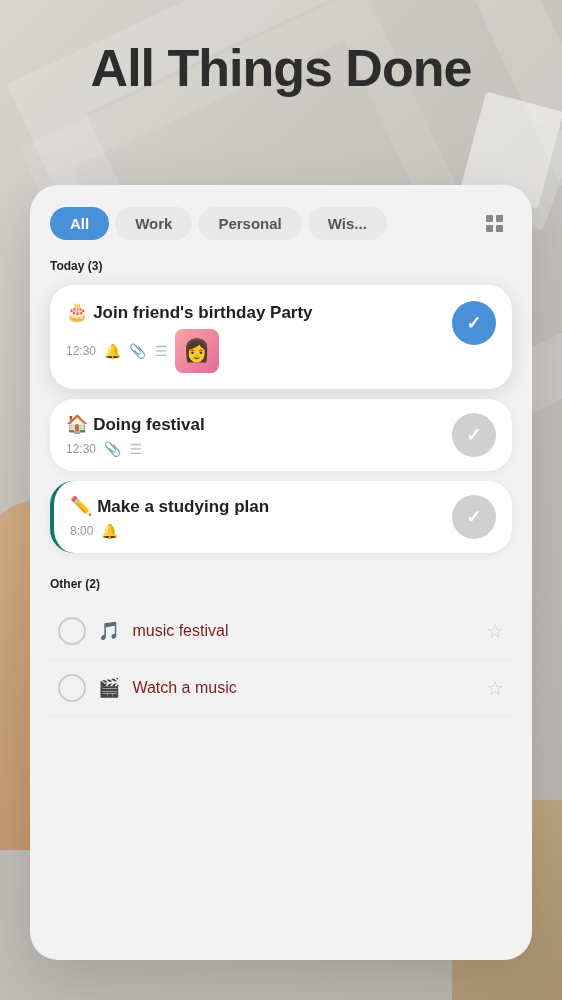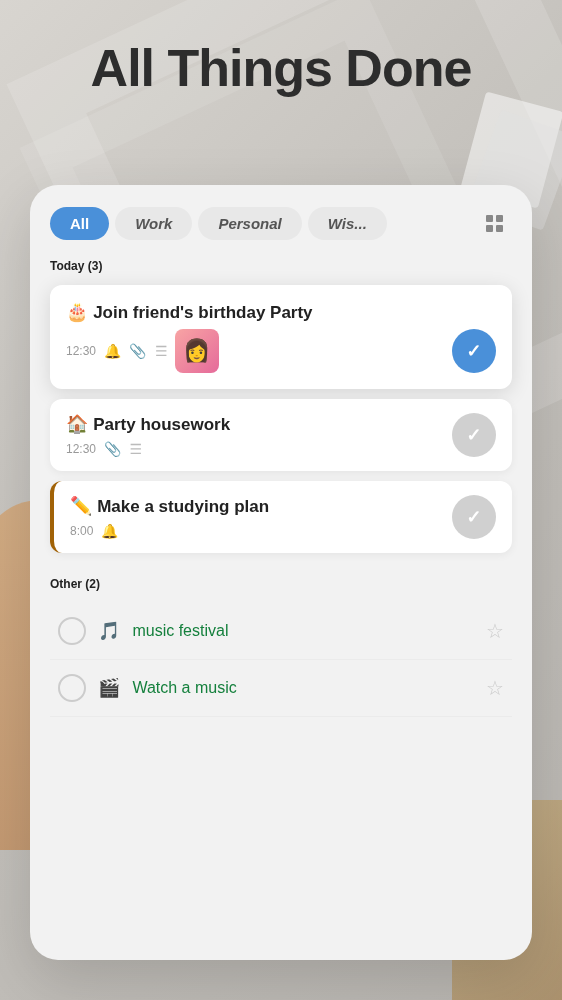--- a/index.html
+++ b/index.html
@@ -102,21 +102,20 @@
     }
 
     .tab-pill.active {
       background: #4a90d9;
       color: white;
     }
 
     .tab-pill.inactive {
       background: #e8e8e8;
       color: #555;
-      font-style: italic;
     }
 
     .grid-icon {
       margin-left: auto;
       display: flex;
       align-items: center;
       justify-content: center;
       width: 36px;
       height: 36px;
       cursor: pointer;
@@ -139,37 +138,37 @@
     .section-header {
       font-size: 12px;
       font-weight: 700;
       color: #222;
       margin-bottom: 12px;
     }
 
     
     .task-card {
       background: white;
-      border-radius: 12px;
+      border-radius: 24px;
       padding: 14px 16px;
       margin-bottom: 10px;
       display: flex;
-      align-items: flex-end;
+      align-items: flex-start;
       gap: 12px;
       box-shadow: 0 2px 8px rgba(0,0,0,0.06);
       position: relative;
     }
 
     .task-card.featured {
       box-shadow: 0 4px 20px rgba(0,0,0,0.12);
       padding: 16px 16px;
     }
 
     .task-card.with-left-border {
-      border-left: 4px solid #a16207;
+      border-left: 4px solid #0f766e;
     }
 
     .task-main {
       flex: 1;
     }
 
     .task-title {
       font-size: 17px;
       font-weight: 600;
       color: #222;
@@ -248,21 +247,21 @@
     .circle-check {
       width: 28px;
       height: 28px;
       border-radius: 50%;
       border: 2px solid #ccc;
       flex-shrink: 0;
     }
 
     .other-task-label {
       font-size: 16px;
-      color: #15803d;
+      color: #7f1d1d;
       flex: 1;
     }
 
     .star-icon {
       font-size: 20px;
       color: #ccc;
       cursor: pointer;
     }
 
     .emoji {
@@ -373,21 +372,21 @@
       </div>
       <button class="check-btn completed">
         <span class="checkmark">✓</span>
       </button>
     </div>
 
     <div class="task-card">
       <div class="task-main">
         <div class="task-title">
           <span class="emoji">🏠</span>
-          <span>Party housework</span>
+          <span>Doing festival</span>
         </div>
         <div class="task-meta">
           <span class="task-time">12:30</span>
           <span class="meta-icon">📎</span>
           <span class="meta-icon">☰</span>
         </div>
       </div>
       <button class="check-btn uncompleted">
         <span class="checkmark">✓</span>
       </button>

